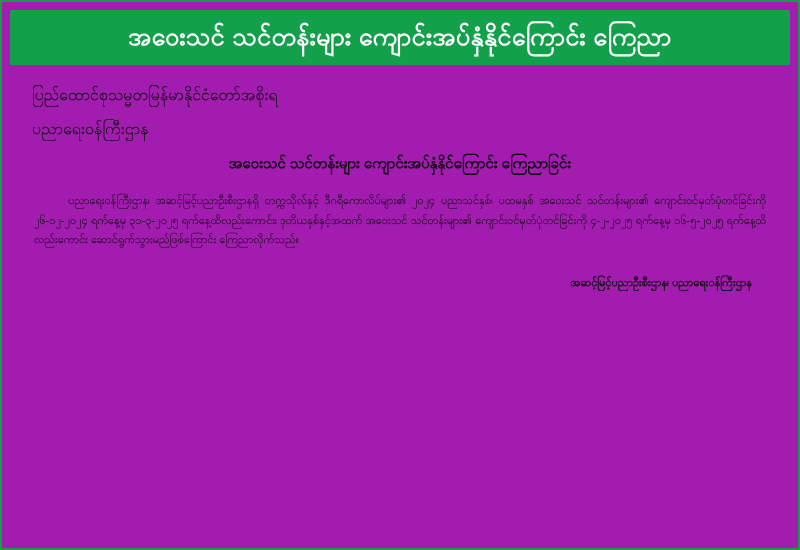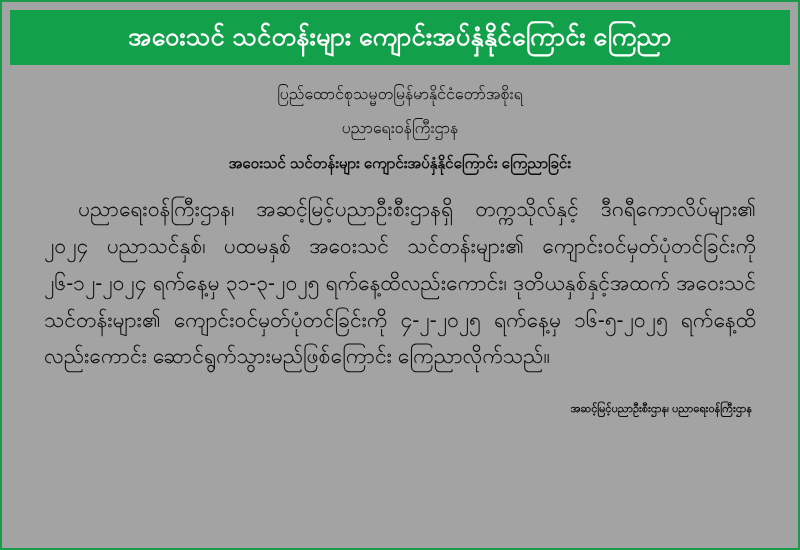--- a/index.html
+++ b/index.html
@@ -10,61 +10,59 @@
     width: 800px;
     height: 550px;
     background: #ffffff;
     font-family: "Liberation Sans", sans-serif;
   }
   .page {
     position: relative;
     width: 800px;
     height: 550px;
     box-sizing: border-box;
-    background: #a3a3a3;
+    background: #a21caf;
     border: 2px solid #1a9a4a;
     padding: 8px;
   }
   .banner {
     background: #12a04a;
     color: #ffffff;
     text-align: center;
     padding: 11px 10px 13px 10px;
     font-size: 25px;
     font-weight: bold;
     line-height: 1.25;
     letter-spacing: 0.5px;
   }
   .body-area {
     padding: 18px 22px 10px 22px;
     color: #0a0a0a;
   }
   .center-line {
-    text-align: center;
     font-size: 16px;
     line-height: 1.5;
     margin-bottom: 10px;
-    font-family: Liberation Mono, monospace;
   }
   .center-line.bold {
     font-weight: bold;
   }
   .title-line {
     text-align: center;
     font-size: 15px;
     font-weight: bold;
     margin-top: 12px;
     margin-bottom: 16px;
   }
   .para {
     text-align: justify;
-    font-size: 21px;
+    font-size: 11px;
     line-height: 1.75;
     text-indent: 34px;
-    margin: 0 12px;
+    margin: 0 2px;
   }
   .signature {
     text-align: right;
     font-size: 11px;
     font-weight: bold;
     margin-top: 26px;
     margin-right: 16px;
   }
 </style>
 </head>

